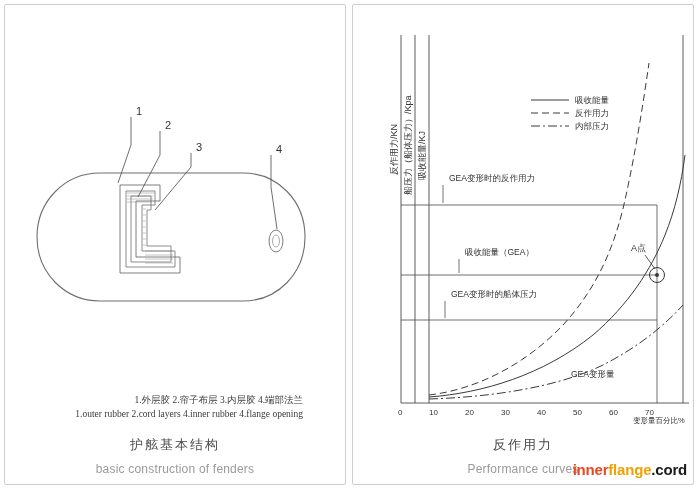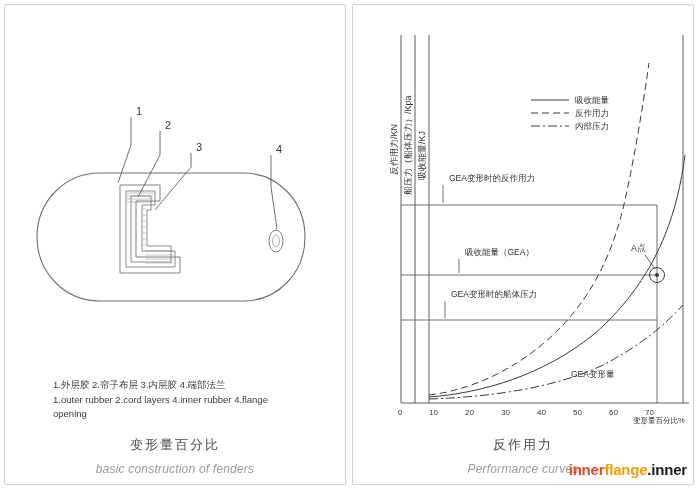--- a/index.html
+++ b/index.html
@@ -47,32 +47,32 @@
   .caption-cn {
     font-size: 13px;
     color: #4a4a4a;
     letter-spacing: 2px;
     margin-bottom: 8px;
   }
   .caption-en {
     font-size: 12px;
     color: #9a9a9a;
     letter-spacing: 0.2px;
-    font-style: italic;
   }
 
   .legend-lines {
     position: absolute;
     left: 48px;
     bottom: 62px;
     width: 250px;
-    text-align: left;
+    text-align: right;
     font-size: 9.5px;
     color: #3a3a3a;
     line-height: 1.55;
+    font-family: Liberation Serif, serif;
   }
 
   .watermark {
     position: absolute;
     right: 6px;
     bottom: 6px;
     font-size: 15px;
     font-weight: bold;
     letter-spacing: -0.2px;
     font-family: "Liberation Sans", sans-serif;
@@ -142,21 +142,21 @@
         <text x="271" y="148" font-size="11" fill="#333" font-family="Liberation Sans, sans-serif">4</text>
       </svg>
     </div>
 
     <div class="legend-lines">
       <div>1.外层胶  2.帘子布层  3.内层胶  4.端部法兰</div>
       <div>1.outer rubber  2.cord layers  4.inner rubber  4.flange opening</div>
     </div>
 
     <div class="caption-block">
-      <div class="caption-cn">变形量百分比</div>
+      <div class="caption-cn">护舷基本结构</div>
       <div class="caption-en">basic construction of fenders</div>
     </div>
   </div>
 
   <div class="panel panel-right">
     <div class="fig-area">
       <svg width="343" height="420" viewBox="0 0 343 420">
 
         <g stroke="#4a4a4a" stroke-width="0.9">
           <line x1="48" y1="30" x2="48" y2="398"></line>
@@ -224,17 +224,17 @@
         </g>
       </svg>
     </div>
 
     <div class="caption-block">
       <div class="caption-cn">反作用力</div>
       <div class="caption-en">Performance curves</div>
     </div>
 
     <div class="watermark">
-      <span class="wm-a">inner</span><span class="wm-b">flange</span><span class="wm-c">.inner</span>
+      <span class="wm-a">inner</span><span class="wm-b">flange</span><span class="wm-c">.cord</span>
     </div>
   </div>
 
 </div>
 
 </body></html>

